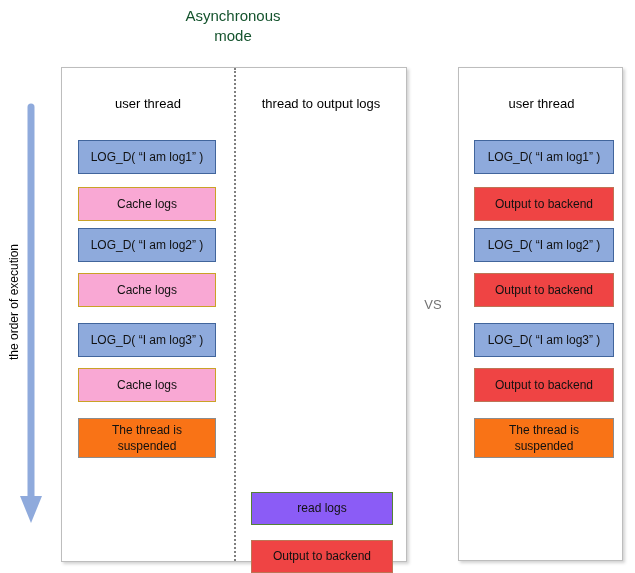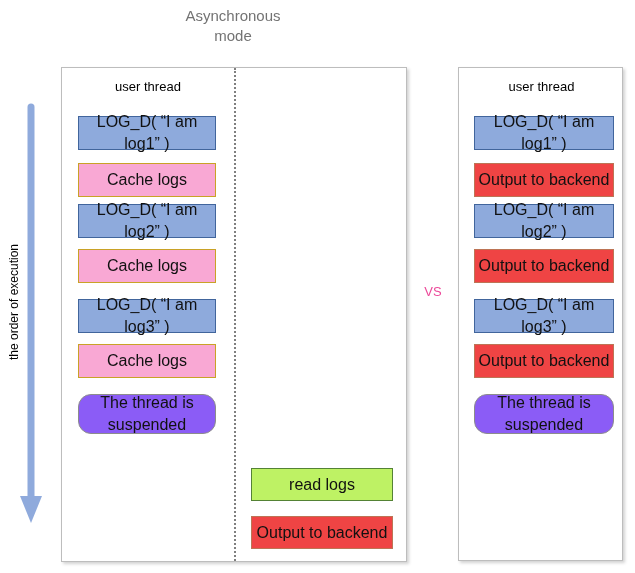--- a/index.html
+++ b/index.html
@@ -2,47 +2,48 @@
 <html><head>
 <meta charset="utf-8">
 <style>
   html,body{margin:0;padding:0;background:#ffffff;}
   .canvas{
     position:relative;width:635px;height:573px;background:#ffffff;
     font-family:"Liberation Sans", sans-serif;color:#000;overflow:hidden;
   }
   .mode-title{
     position:absolute;top:6px;width:130px;text-align:center;
-    font-size:15px;line-height:1.3;color:#737373;
+    font-size:15px;line-height:1.3;color:#14532d;
   }
   .panel{
     position:absolute;background:#ffffff;border:1px solid #bdbdbd;
     box-shadow:2px 2px 3px rgba(0,0,0,0.18);box-sizing:border-box;
   }
   .col-header{
-    position:absolute;top:11px;text-align:center;font-size:13px;color:#000;
+    position:absolute;top:28px;text-align:center;font-size:13px;color:#000;
   }
   .divider{
     position:absolute;top:0;bottom:0;width:0;
     border-left:2px dotted #7f7f7f;
   }
   .box{
     position:absolute;box-sizing:border-box;border:1.5px solid;
     display:flex;align-items:center;justify-content:center;
-    font-size:16px;text-align:center;white-space:pre-line;line-height:1.35;
+    font-size:12px;text-align:center;white-space:pre-line;line-height:1.35;
     color:#111;
+    margin-top:24px;
   }
   .blue{background:#8EAADC;border-color:#41659C;}
   .yellow{background:#f9a8d4;border-color:#C9A227;}
   .orange{background:#ef4444;border-color:#BD7455;}
-  .green{background:#bef264;border-color:#548235;text-align:right;}
-  .gray{background:#8b5cf6;border-color:#8C8C8C;border-radius:13px;}
+  .green{background:#8b5cf6;border-color:#548235;text-align:right;}
+  .gray{background:#f97316;border-color:#8C8C8C;}
   .vs{
-    position:absolute;left:420px;top:284px;width:26px;text-align:center;
-    font-size:13px;font-weight:500;color:#ec4899;
+    position:absolute;left:420px;top:297px;width:26px;text-align:center;
+    font-size:13px;font-weight:500;color:#737373;
   }
   .rot-label{
     position:absolute;left:14px;top:302px;white-space:nowrap;
     transform:translate(-50%,-50%) rotate(-90deg);
     font-size:12px;color:#000;
   }
   .arrow-svg{position:absolute;left:0;top:0;}
 </style>
 </head>
 <body>
@@ -53,20 +54,21 @@
 
   <svg class="arrow-svg" width="60" height="573" viewBox="0 0 60 573">
     <line x1="31" y1="107" x2="31" y2="498" stroke="#8FAADC" stroke-width="7" stroke-linecap="round"></line>
     <polygon points="20,496 42,496 31,523" fill="#8FAADC"></polygon>
   </svg>
   <div class="rot-label">the order of execution</div>
 
   <div class="panel" style="left:61px;top:67px;width:346px;height:495px;">
     <div class="divider" style="left:172px;"></div>
     <div class="col-header" style="left:0;width:172px;">user thread</div>
+    <div class="col-header" style="left:172px;width:174px;">thread to output logs</div>
 
     <div class="box blue" style="left:16px;top:48px;width:138px;height:34px;">LOG_D( “I am log1” )</div>
     <div class="box yellow" style="left:16px;top:95px;width:138px;height:34px;">Cache logs</div>
     <div class="box blue" style="left:16px;top:136px;width:138px;height:34px;">LOG_D( “I am log2” )</div>
     <div class="box yellow" style="left:16px;top:181px;width:138px;height:34px;">Cache logs</div>
     <div class="box blue" style="left:16px;top:231px;width:138px;height:34px;">LOG_D( “I am log3” )</div>
     <div class="box yellow" style="left:16px;top:276px;width:138px;height:34px;">Cache logs</div>
     <div class="box gray" style="left:16px;top:326px;width:138px;height:40px;">The thread is
 suspended</div>
 

